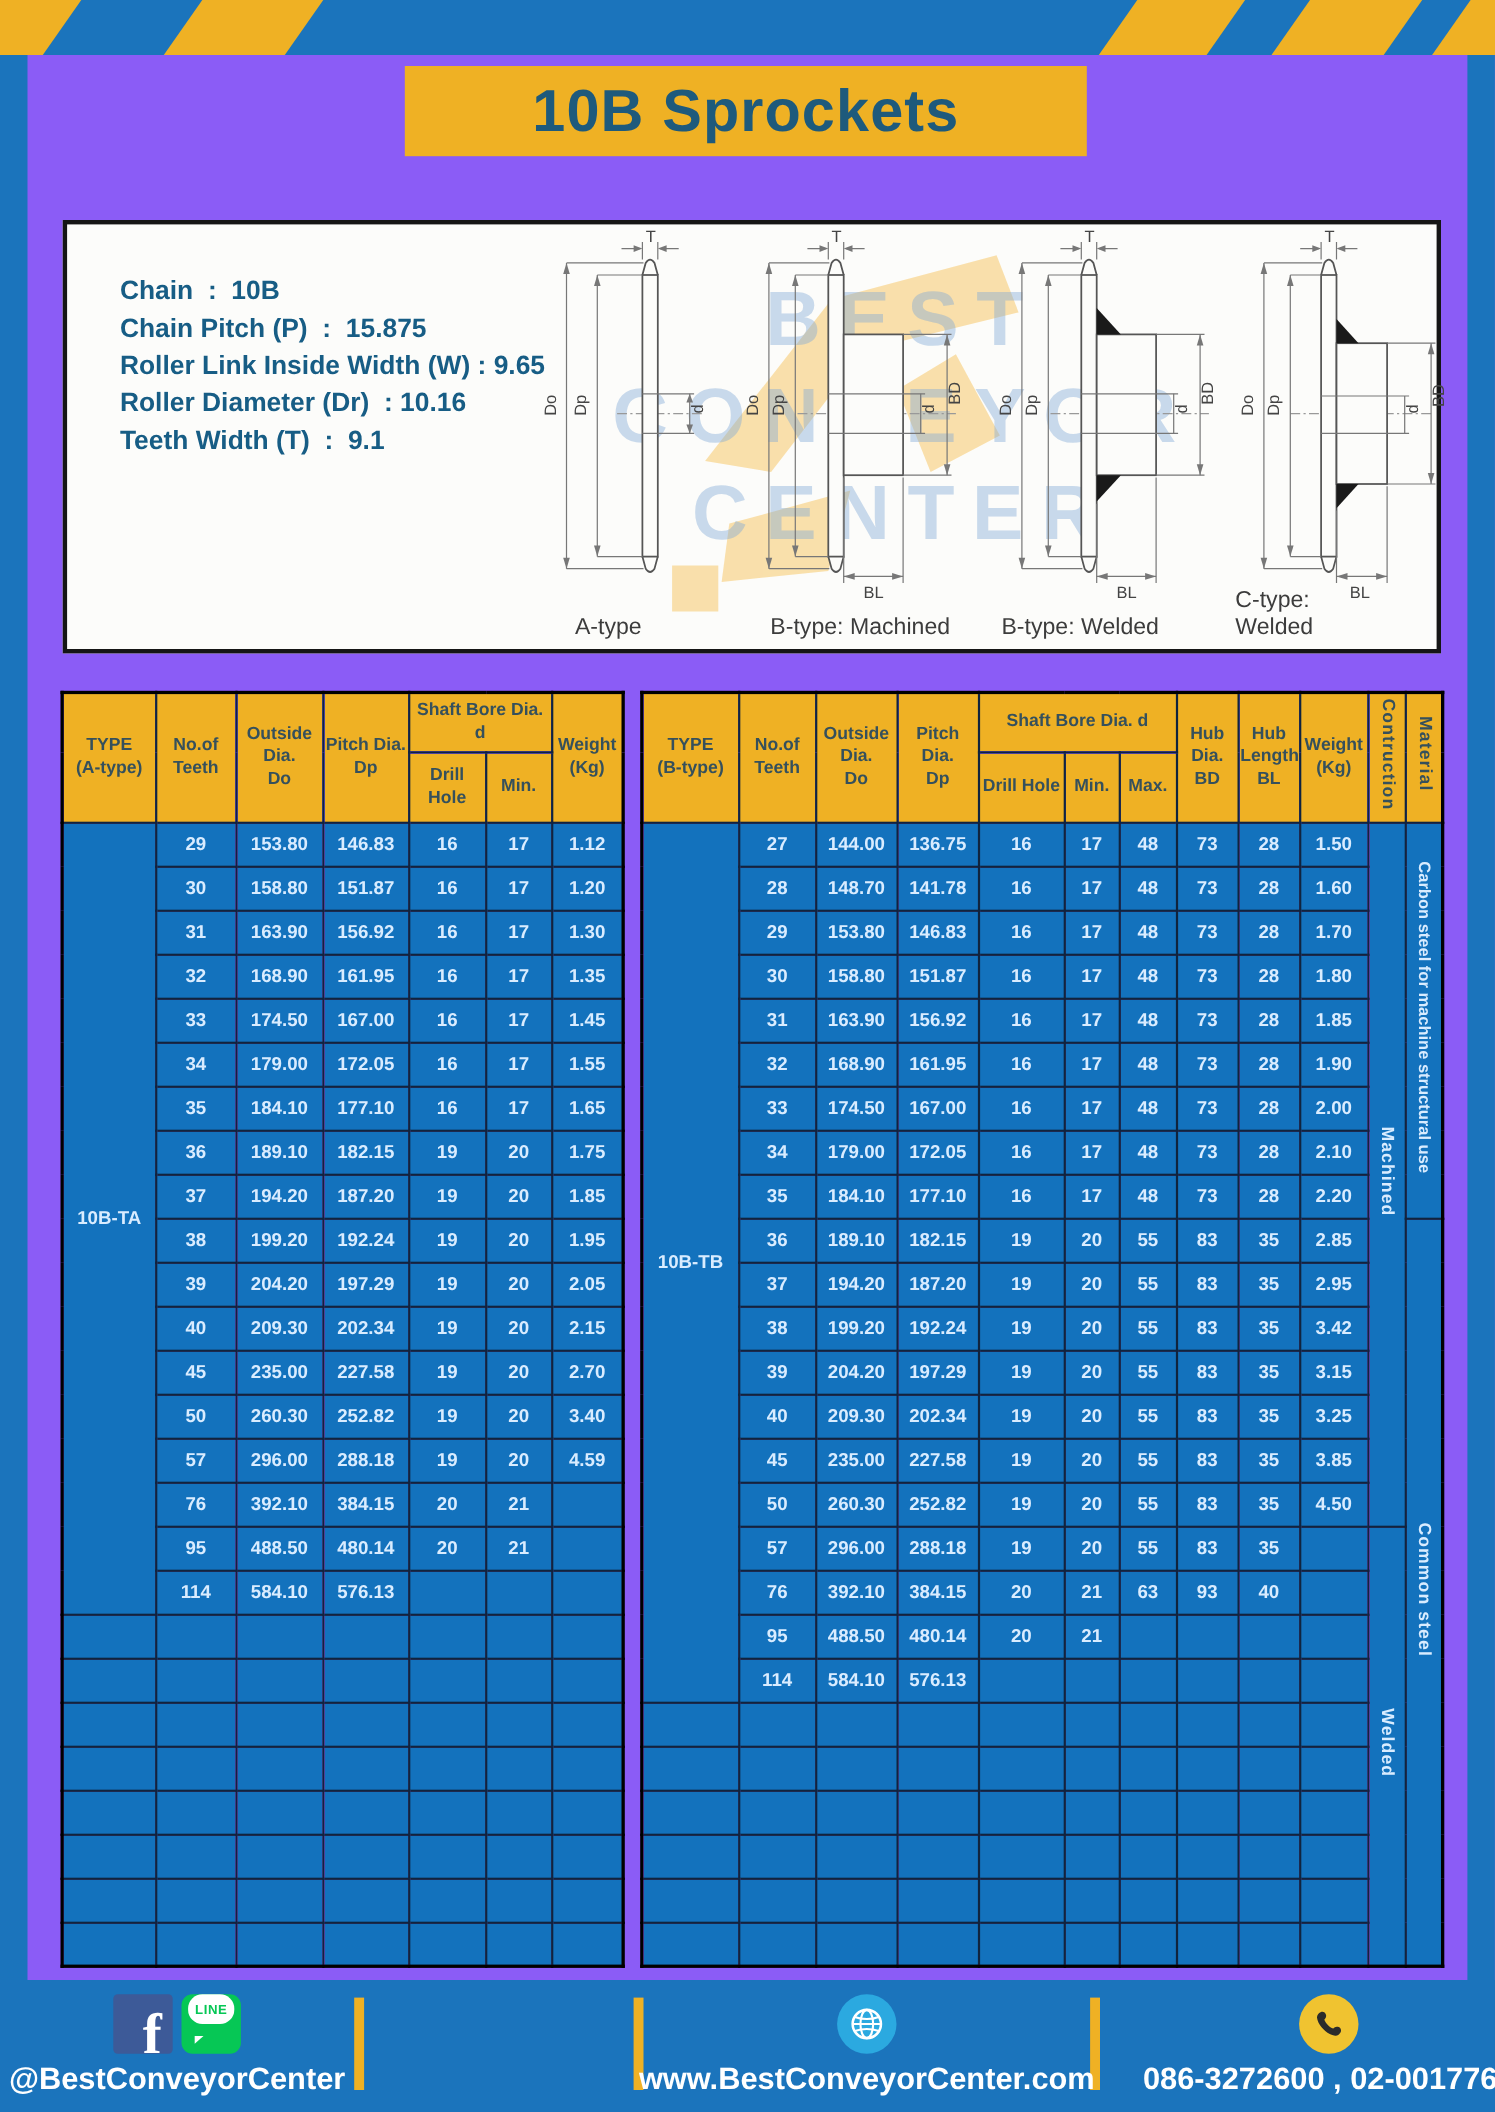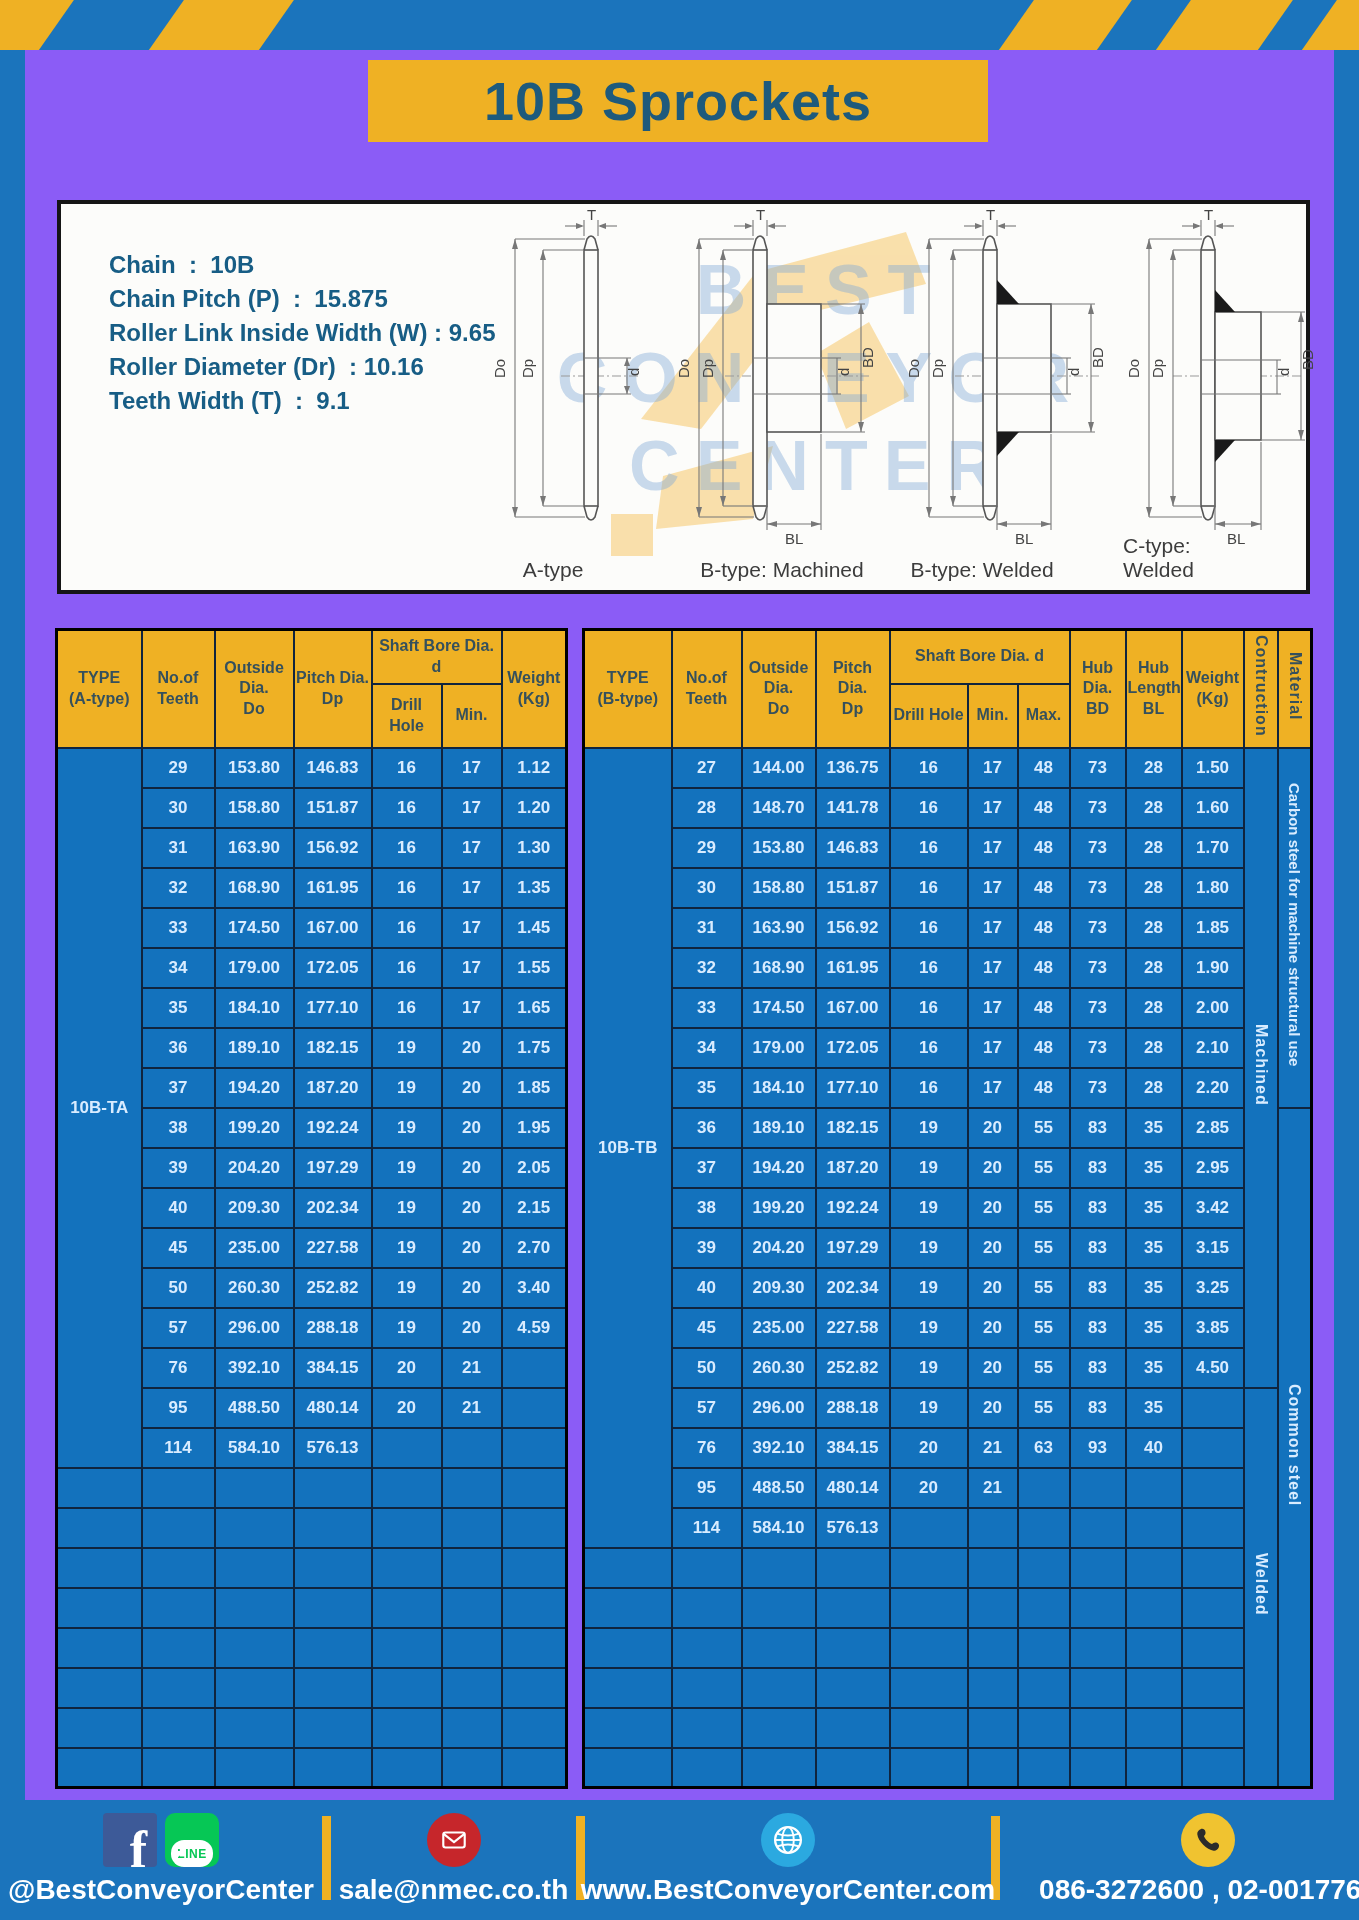--- a/index.html
+++ b/index.html
@@ -64,21 +64,21 @@
   .fsec { position:absolute; top:8px; height:104px; display:flex; flex-direction:column;
     align-items:center; justify-content:space-between; padding:4px 0 6px 0; }
   .fs1 { left:0px; width:322px; } .fs2 { left:331px; width:245px; }
   .fs3 { left:585px; width:406px; } .fs4 { left:1000px; width:416px; }
   .ficons { display:flex; gap:8px; align-items:center; height:56px; }
   .ftext { color:#FFFFFF; font-weight:bold; font-size:28px; white-space:nowrap; }
   .fb-icon { width:54px; height:54px; background:#3D5A98; border-radius:4px; position:relative; overflow:hidden; }
   .fb-icon span { position:absolute; right:10px; bottom:-12px; color:#fff; font-size:52px;
     font-weight:bold; font-family:"Liberation Serif", serif; }
   .line-icon { width:54px; height:54px; background:#06C755; border-radius:10px;
-    display:flex; align-items:flex-end; justify-content:center; position:relative; }
+    display:flex; align-items:flex-start; justify-content:center; position:relative; }
   .line-bubble { width:42px; height:27px; background:#fff; border-radius:13px;
     display:flex; align-items:center; justify-content:center; }
   .line-bubble span { color:#06C755; font-size:12px; font-weight:bold; letter-spacing:0.5px; }
   .line-tail { position:absolute; left:12px; bottom:9px; width:0; height:0;
     border-left:8px solid #fff; border-bottom:7px solid transparent; }
   .circle-icon { width:54px; height:54px; border-radius:50%; display:flex; align-items:center; justify-content:center; }
   .mail-bg { background:#C6262B; } .globe-bg { background:#2BA9E0; } .phone-bg { background:#F0C330; }
 </style>
 </head>
 <body>
@@ -913,31 +913,20 @@
         <div class="line-icon">
           <div class="line-bubble">
               <span>LINE</span>
             </div>
           <div class="line-tail"></div>
         </div>
       </div>
       <div class="ftext">@BestConveyorCenter</div>
     </div>
 
-    <div class="fsec fs2">
-      <div class="ficons">
-        <div class="circle-icon mail-bg">
-          <svg width="30" height="30" viewBox="0 0 28 28">
-            <rect x="4" y="7" width="20" height="14" rx="2" fill="none" stroke="#fff" stroke-width="2"></rect>
-            <path d="M4 8 L14 16 L24 8" fill="none" stroke="#fff" stroke-width="2"></path>
-          </svg>
-        </div>
-      </div>
-      <div class="ftext">sale@nmec.co.th</div>
-    </div>
 
     <div class="fsec fs3">
       <div class="ficons">
         <div class="circle-icon globe-bg">
           <svg width="36" height="36" viewBox="0 0 28 28">
             <circle cx="14" cy="14" r="10" fill="none" stroke="#fff" stroke-width="1.8"></circle>
             <ellipse cx="14" cy="14" rx="4.5" ry="10" fill="none" stroke="#fff" stroke-width="1.5"></ellipse>
             <line x1="4" y1="14" x2="24" y2="14" stroke="#fff" stroke-width="1.5"></line>
             <path d="M5.5 9 Q14 12 22.5 9" fill="none" stroke="#fff" stroke-width="1.5"></path>
             <path d="M5.5 19 Q14 16 22.5 19" fill="none" stroke="#fff" stroke-width="1.5"></path>

